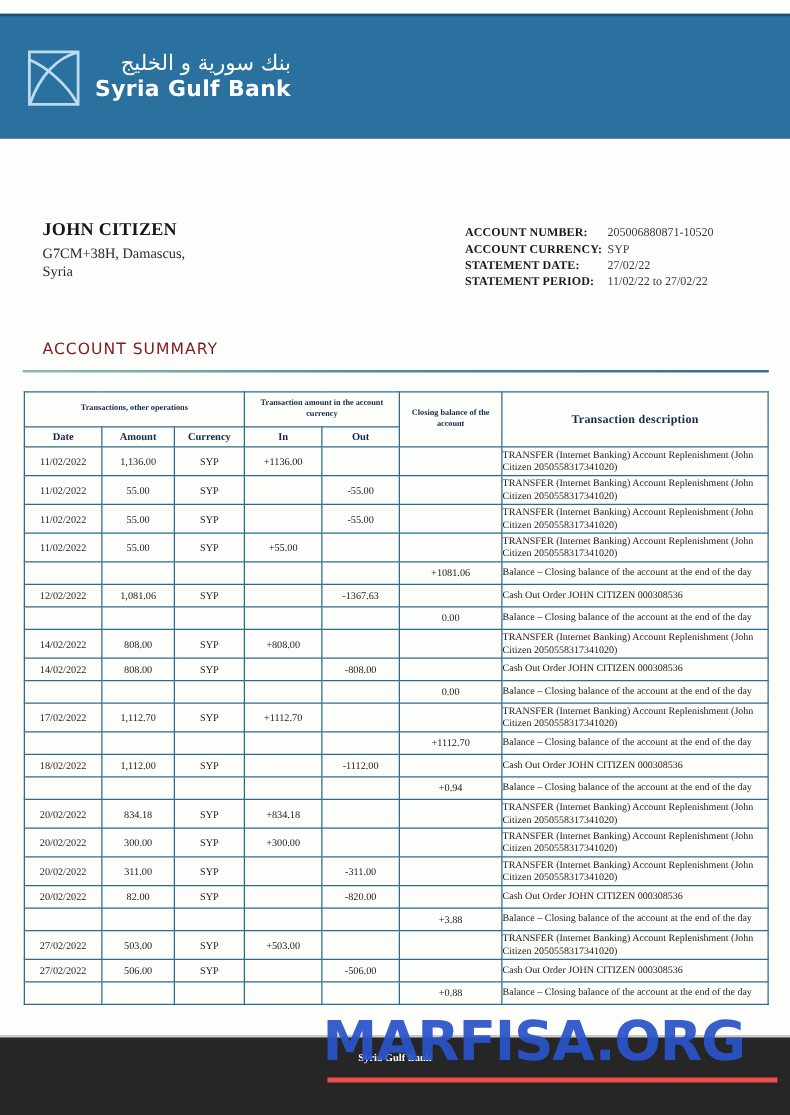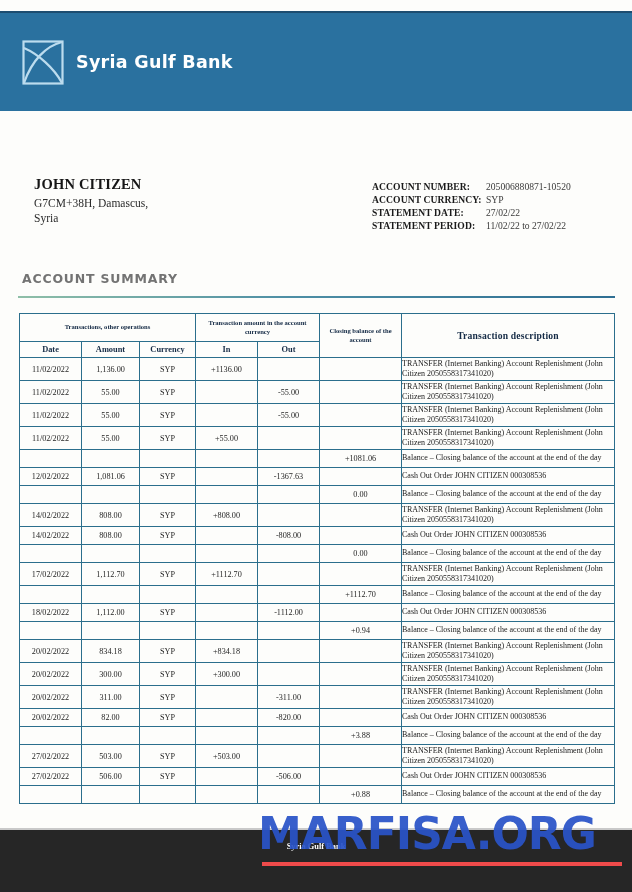--- a/index.html
+++ b/index.html
@@ -102,26 +102,26 @@
   }
   .acct-value {
     color: #3a3a3a;
     font-family: "Liberation Serif", serif;
   }
 
   
   .section-title {
     position: absolute;
     top: 271px;
-    left: 22px;
+    left: 34px;
     font-family: "DejaVu Sans", sans-serif;
-    font-weight: bold;
+    font-weight: normal;
     font-size: 12.5px;
     letter-spacing: 0.8px;
-    color: #737373;
+    color: #7f1d1d;
   }
   .divider {
     position: absolute;
     top: 296px;
     left: 18px;
     width: 597px;
     height: 2px;
     background: linear-gradient(to right, #8fbfa8 0%, #4e8fa5 45%, #2f6f93 100%);
   }
 
@@ -233,20 +233,21 @@
 <div class="top-strip"></div>
 
 <div class="header-band">
   <div class="header-inner">
     <svg class="logo-mark" viewBox="0 0 42 45">
       <rect x="1.5" y="1.5" width="39" height="42" fill="none" stroke="#bcdcee" stroke-width="2.2"></rect>
       <path d="M2 43 C 10 20, 24 6, 40 2" fill="none" stroke="#bcdcee" stroke-width="2.2"></path>
       <path d="M2 8 C 16 14, 32 28, 40 43" fill="none" stroke="#bcdcee" stroke-width="2.2"></path>
     </svg>
     <div class="logo-text">
+      <div class="logo-arabic">بنك سورية و الخليج</div>
       <div class="logo-latin">Syria Gulf Bank</div>
     </div>
   </div>
 </div>
 
 <div class="cust-block">
   <div class="cust-name">JOHN CITIZEN</div>
   <div class="cust-addr">G7CM+38H, Damascus,</div>
   <div class="cust-addr">Syria</div>
 </div>

